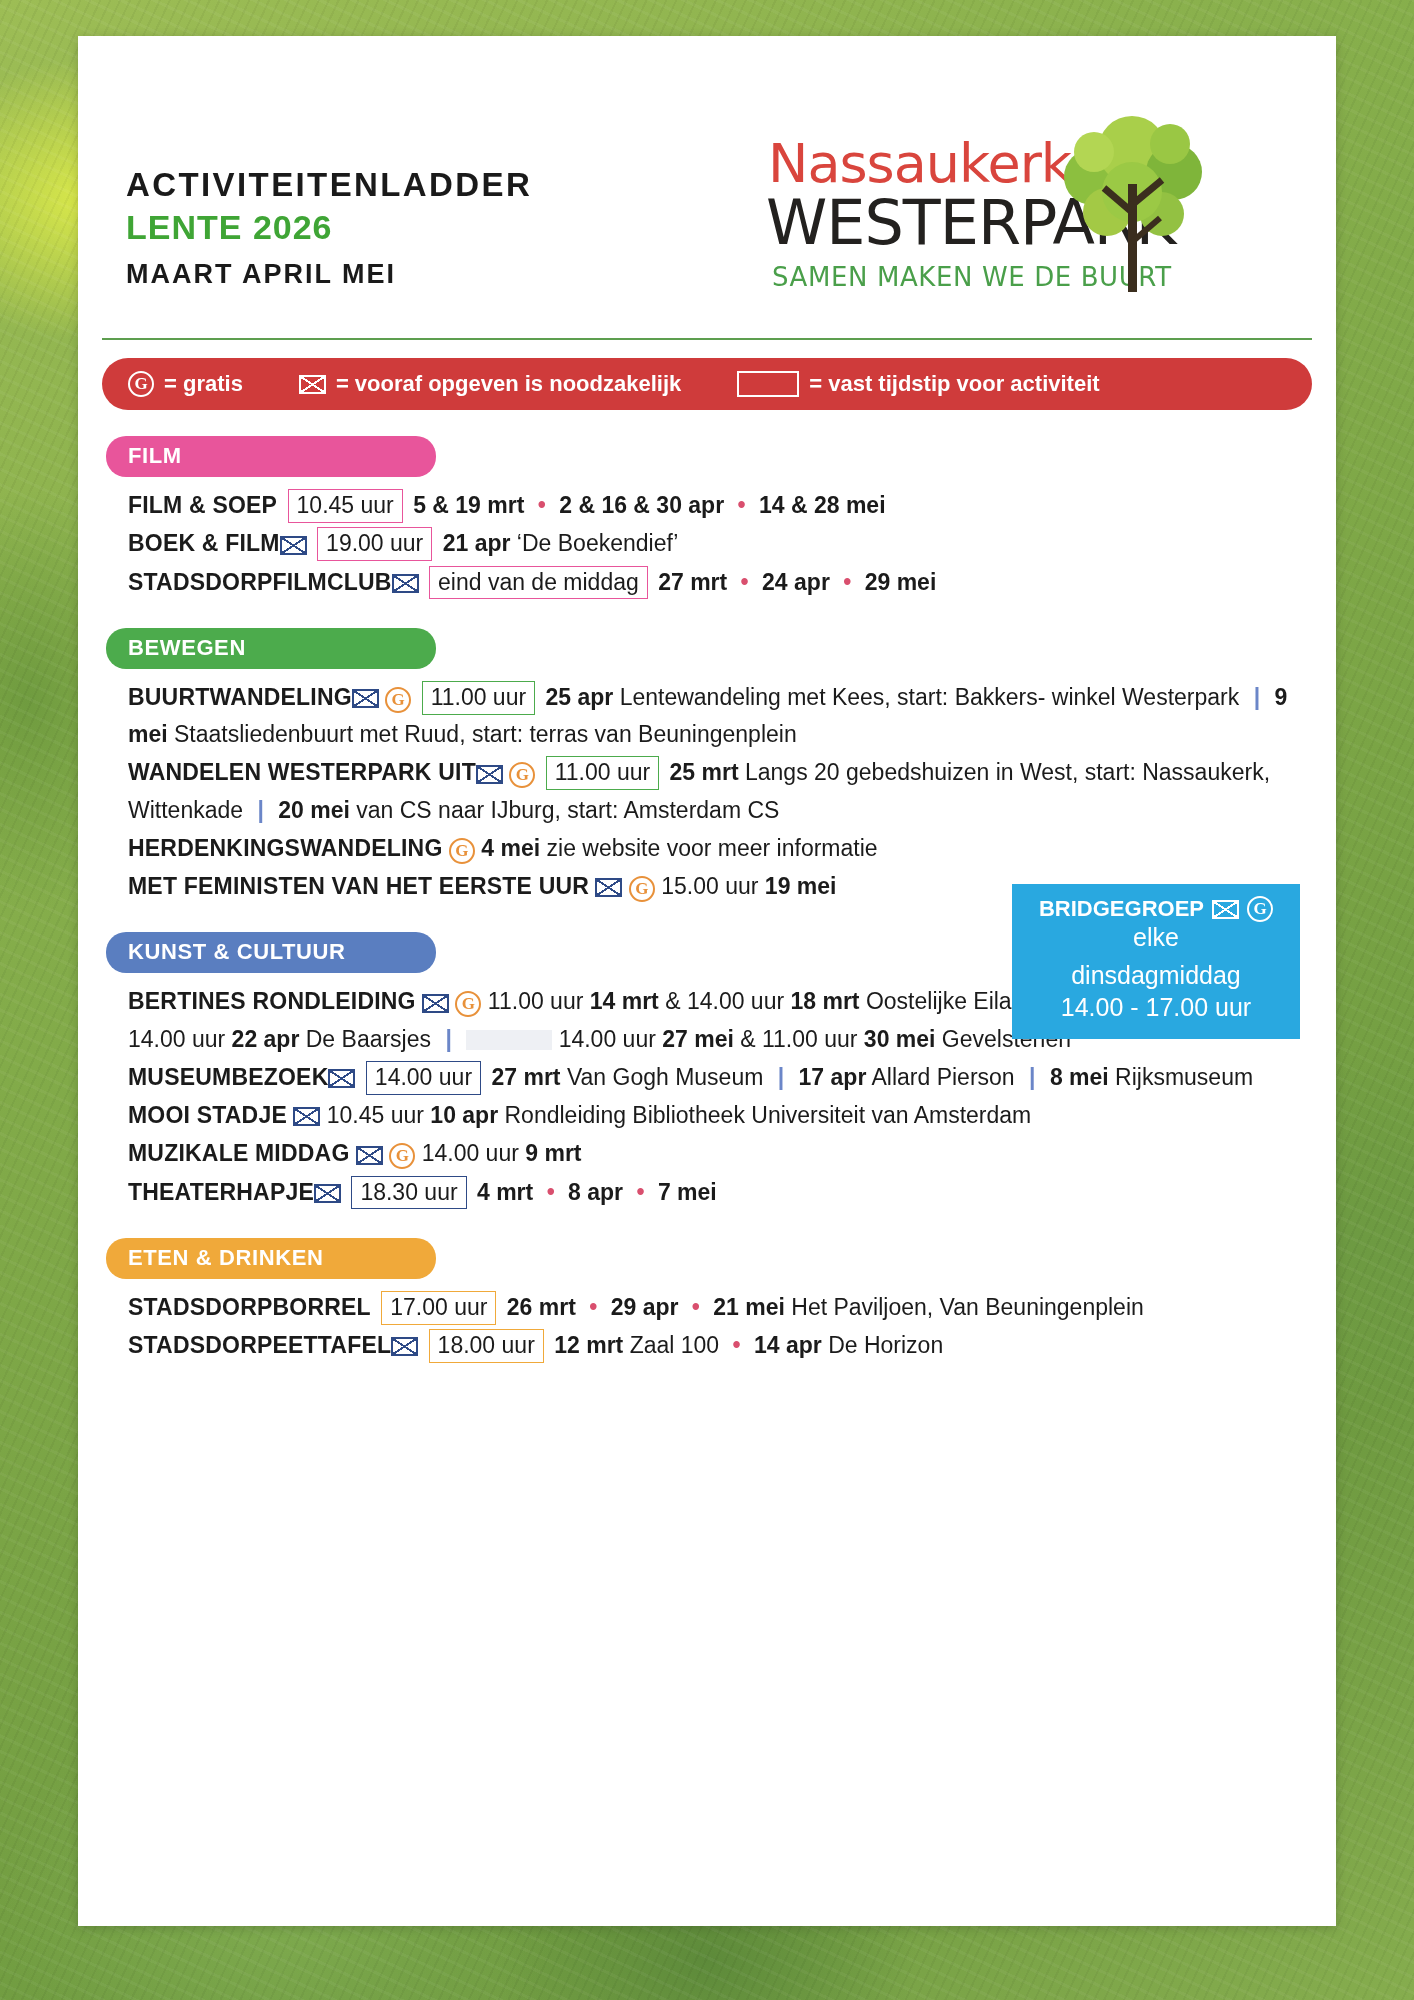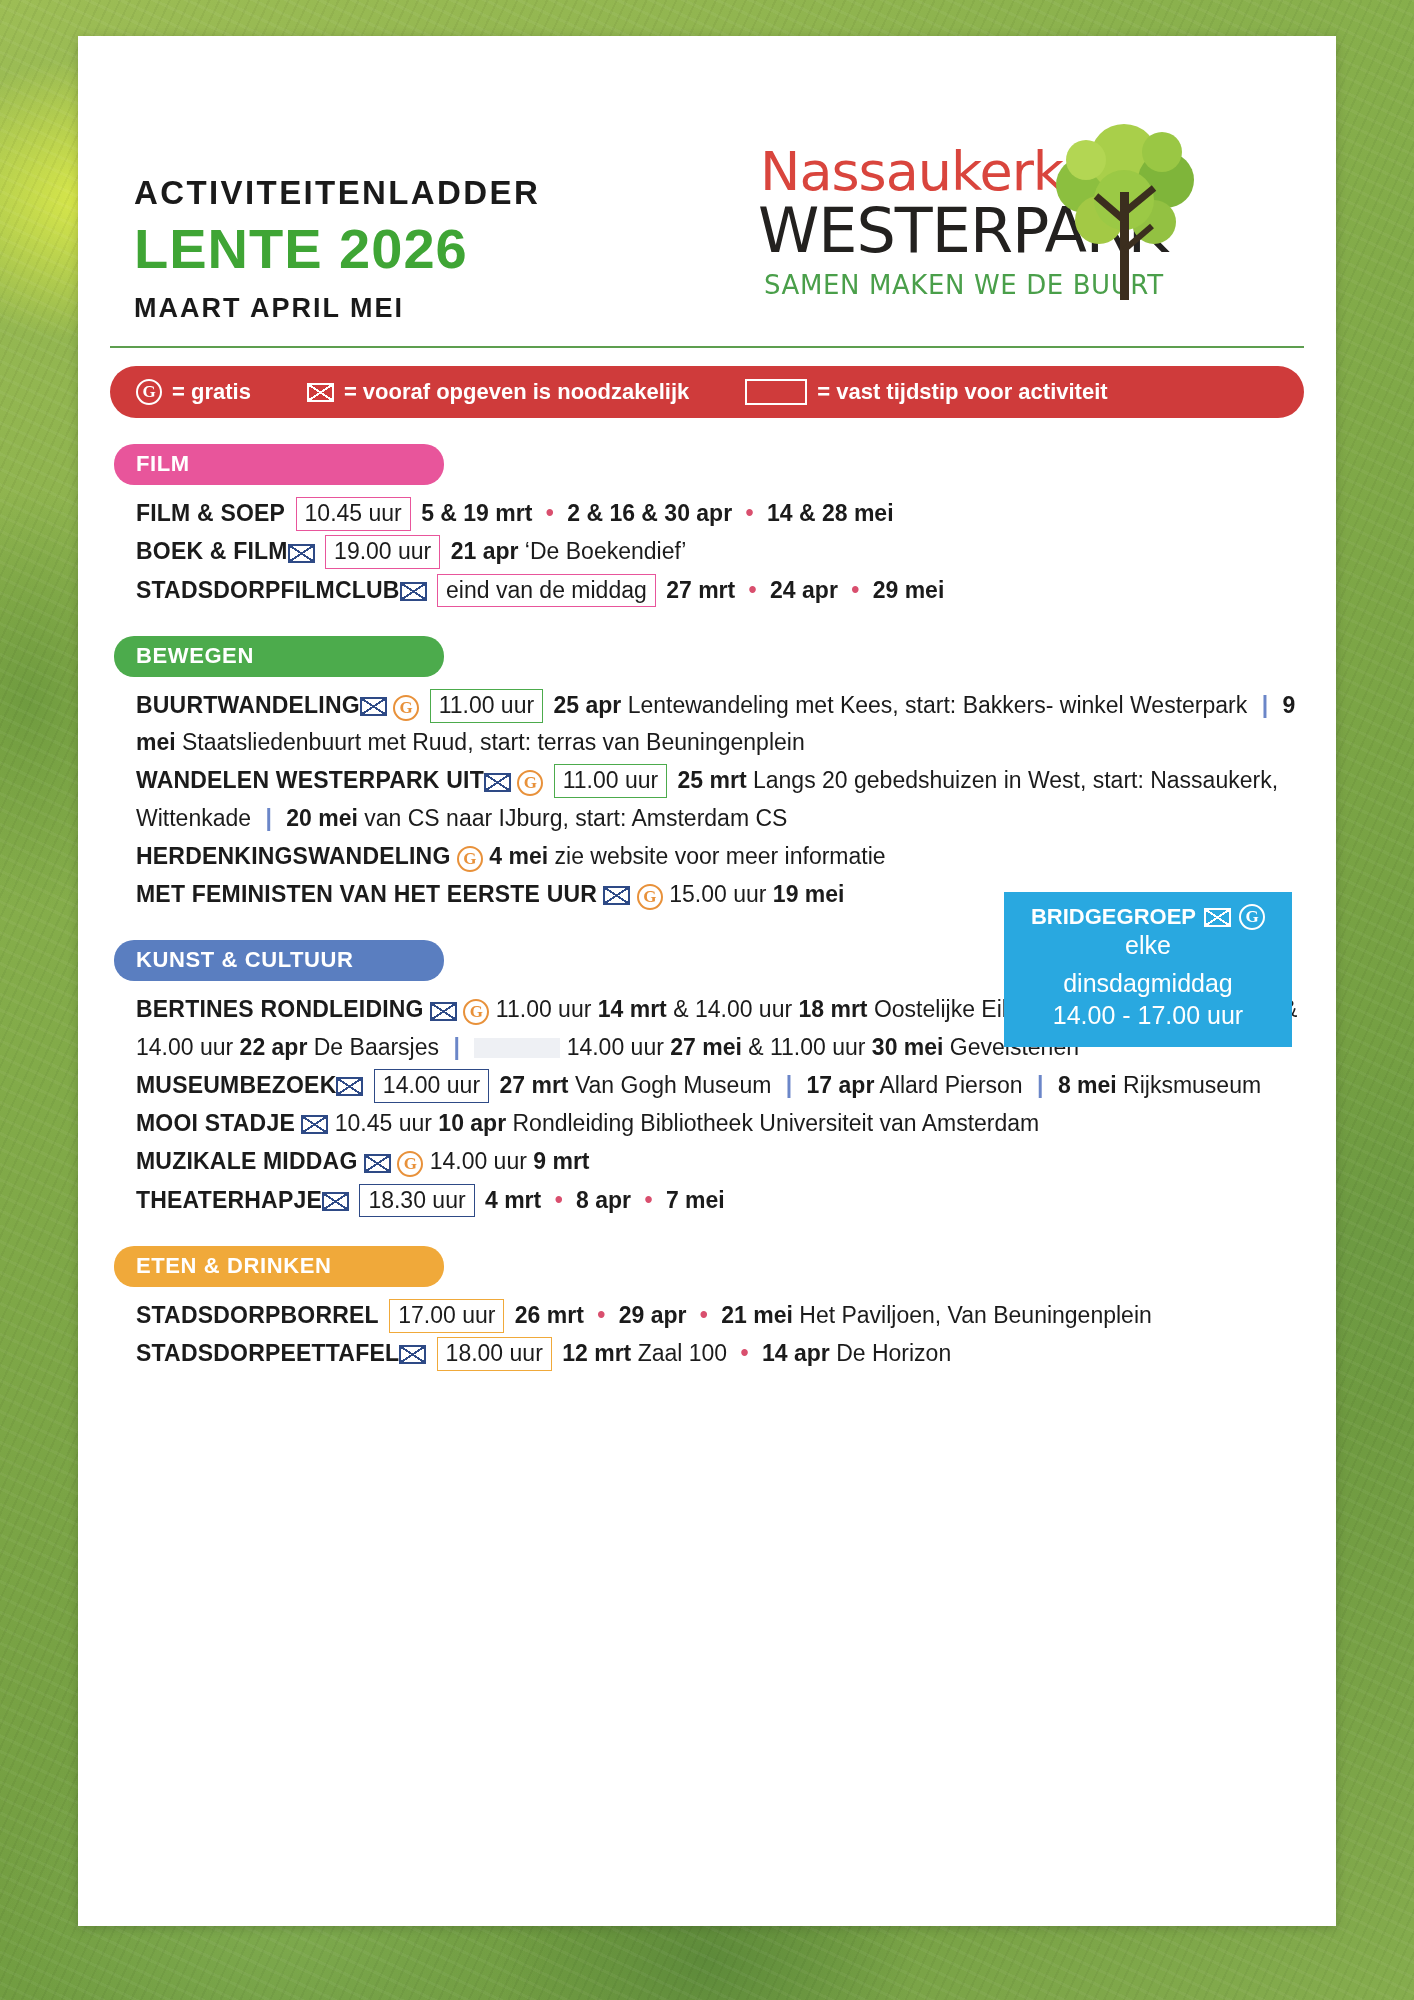--- a/index.html
+++ b/index.html
@@ -29,37 +29,37 @@
       repeating-linear-gradient(25deg, rgba(255,255,255,.05) 0 3px, rgba(0,0,0,0) 3px 14px);
     opacity:.8;
   }
 
   .sheet {
     position:absolute;
     left:78px; top:36px;
     width:1258px; height:1890px;
     background:#ffffff;
     box-shadow:0 2px 10px rgba(0,0,0,.18);
-    padding:8px;
+    padding:0;
   }
 
   
   .header {
     position:relative;
     margin:22px 24px 0 24px;
     border-bottom:2px solid #5d9e4f;
     height:282px;
   }
   .h-left { position:absolute; left:24px; top:108px; }
   .h-title {
     font-size:33px; font-weight:bold; letter-spacing:2.4px; color:#1a1a1a;
     font-family:"Liberation Sans", sans-serif;
   }
   .h-season {
-    font-size:56px; font-weight:bold; color:#3fa535; letter-spacing:1px; margin-top:4px;
+    font-size:34px; font-weight:bold; color:#3fa535; letter-spacing:1px; margin-top:4px;
   }
   .h-months {
     font-size:27px; font-weight:bold; letter-spacing:2px; color:#1a1a1a; margin-top:12px;
   }
   .logo { position:absolute; right:4px; top:74px; width:620px; height:200px; }
   .logo-stadsdorp {
     position:absolute; left:80px; top:0;
     font-size:54px; color:#d9453d; font-weight:normal; letter-spacing:-1px;
     font-family:"DejaVu Sans", sans-serif;
   }

